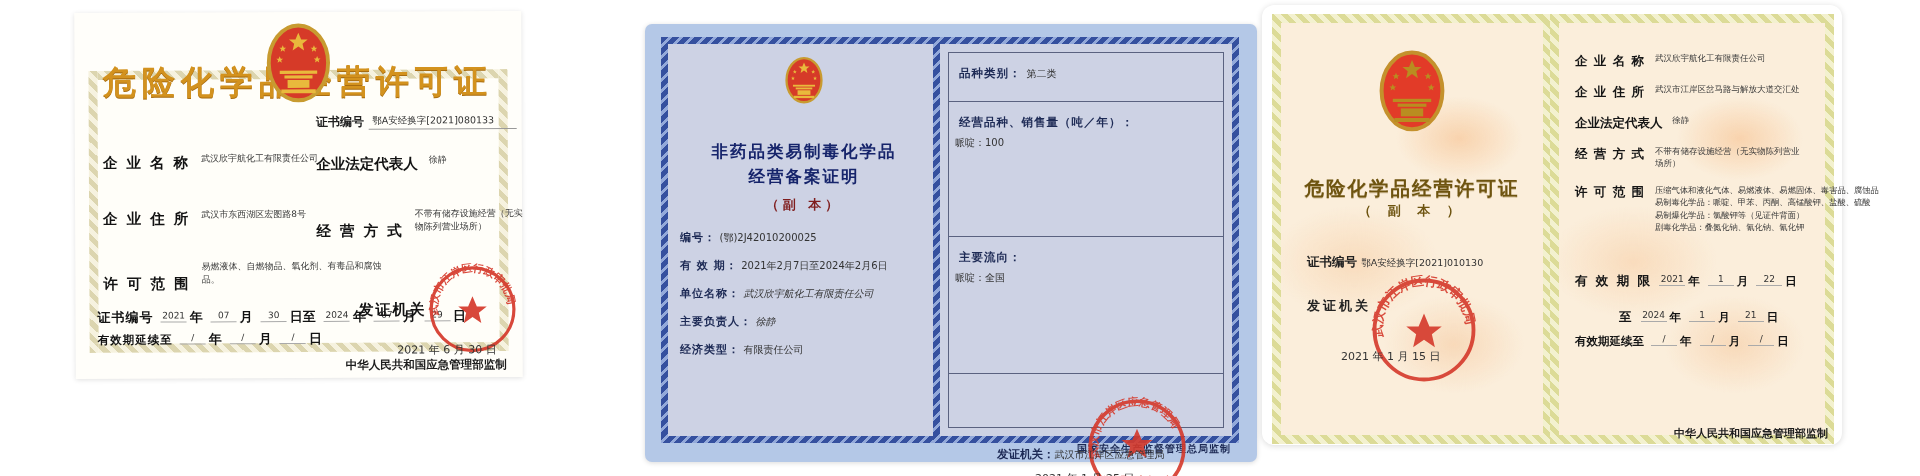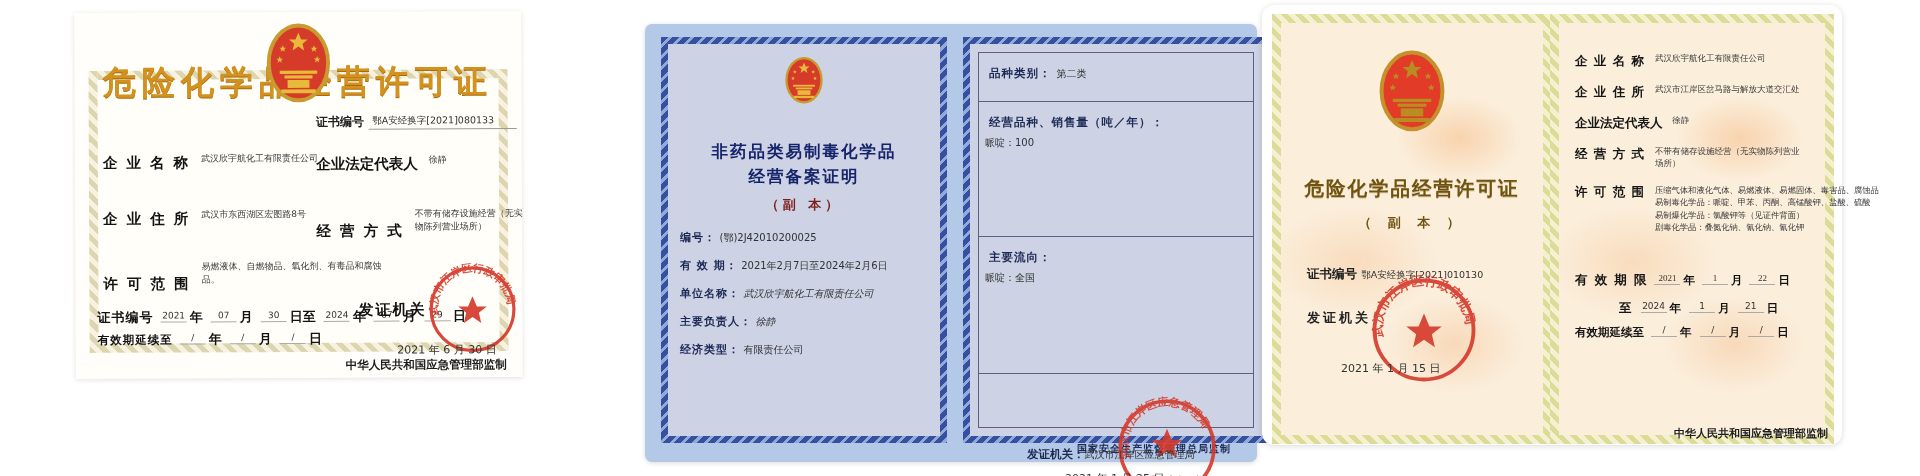--- a/index.html
+++ b/index.html
@@ -35,21 +35,21 @@
   .c1-seal{position:absolute;right:4px;bottom:18px;z-index:1;opacity:.92;}
   .c1-footer{position:absolute;right:16px;bottom:5px;font-weight:bold;font-size:11.5px;color:#1c1c1c;}
 
   
   .cert2{position:absolute;left:645px;top:24px;width:612px;height:438px;background:#b4c8e7;
          border-radius:7px;box-shadow:0 1px 5px rgba(0,0,0,.15);}
   .m-page{position:absolute;top:13px;height:392px;background:#cdd2e4;
           border:7px solid #35509f;
           border-image:repeating-linear-gradient(135deg,#35509f 0 5px,#93a9da 5px 8px) 7;}
   .m-left{left:16px;width:272px;}
-  .m-right{left:318px;width:292px;}
+  .m-right{left:288px;width:292px;}
   .m-emblem{text-align:center;margin-top:10px;}
   .m-title{margin:26px 0 0;text-align:center;font-family:"DejaVu Serif","Liberation Serif",serif;
            font-weight:bold;color:#16246b;font-size:16.5px;letter-spacing:2px;line-height:1.5;}
   .m-sub{text-align:center;font-weight:bold;color:#7f1d1d;font-size:13px;letter-spacing:4px;margin-top:6px;}
   .m-rows{margin:16px 10px 0 12px;}
   .m-row{margin-top:13px;font-size:11px;}
   .m-lbl{font-weight:bold;color:#1d2a55;letter-spacing:1px;}
   .m-val{color:#333;font-size:10px;}
   .m-val.script{font-style:italic;font-family:"DejaVu Serif","Liberation Serif",serif;}
   .m-box{position:absolute;left:8px;right:8px;top:8px;bottom:8px;border:1px solid #5a6280;}
@@ -73,33 +73,33 @@
           background:
             radial-gradient(90px 60px at 68% 28%,rgba(245,178,118,.45),transparent 70%),
             radial-gradient(120px 80px at 28% 58%,rgba(246,198,152,.45),transparent 70%),
             radial-gradient(100px 70px at 66% 78%,rgba(243,186,135,.4),transparent 70%),
             #fbeedb;}
   .r-left{left:10px;width:262px;}
   .r-right{left:288px;width:266px;}
   .r-emblem{text-align:center;margin-top:22px;}
   .r-title{margin:28px 0 0;text-align:center;font-weight:bold;color:#6e5410;font-size:19.5px;
            letter-spacing:2px;font-family:"DejaVu Serif","Liberation Serif",serif;text-shadow:0 1px 0 rgba(130,95,20,.35);}
-  .r-sub{text-align:center;font-weight:bold;color:#6e5410;font-size:13px;letter-spacing:6px;margin-top:12px;}
+  .r-sub{text-align:center;font-weight:bold;color:#6e5410;font-size:13px;letter-spacing:6px;margin-top:0;}
   .r-certno{margin:34px 0 0 26px;font-size:12.5px;font-weight:bold;color:#222;}
   .r-certno .cv{font-weight:normal;font-size:9.5px;color:#333;}
   .r-issuer{margin:26px 0 0 26px;font-size:13px;font-weight:bold;letter-spacing:3px;color:#222;position:relative;z-index:2;}
   .r-date{margin:34px 0 0 60px;font-size:11px;color:#333;position:relative;z-index:2;}
   .r-seal{position:absolute;left:88px;top:252px;z-index:1;opacity:.9;}
   .r-rows{margin:30px 14px 0 16px;}
   .r-row{margin-top:14px;font-size:12px;white-space:nowrap;}
   .r-lbl{font-weight:bold;color:#161616;font-size:12.5px;letter-spacing:1px;display:inline-block;vertical-align:top;}
   .r-val{font-size:8.5px;color:#3a3a3a;display:inline-block;margin-left:6px;white-space:normal;width:150px;vertical-align:top;}
   .r-scope{display:inline-block;margin-left:6px;width:150px;vertical-align:top;}
   .r-scope div{font-size:8.3px;color:#3a3a3a;line-height:1.5;}
-  .r-validity{margin:36px 0 8px 16px;white-space:nowrap;font-family:Liberation Serif, serif;}
+  .r-validity{margin:36px 0 16px 16px;white-space:nowrap;}
   .r-validity2{margin:4px 0 0 60px;white-space:nowrap;}
   .r-renew{margin:4px 0 0 16px;white-space:nowrap;}
   .r-lblv{font-weight:bold;font-size:12.5px;letter-spacing:2px;color:#161616;}
   .r-footer{position:absolute;right:14px;bottom:4px;font-weight:bold;font-size:11px;color:#1c1c1c;}
 </style>
 </head>
 <body>
 
 <div class="canvas">
 

